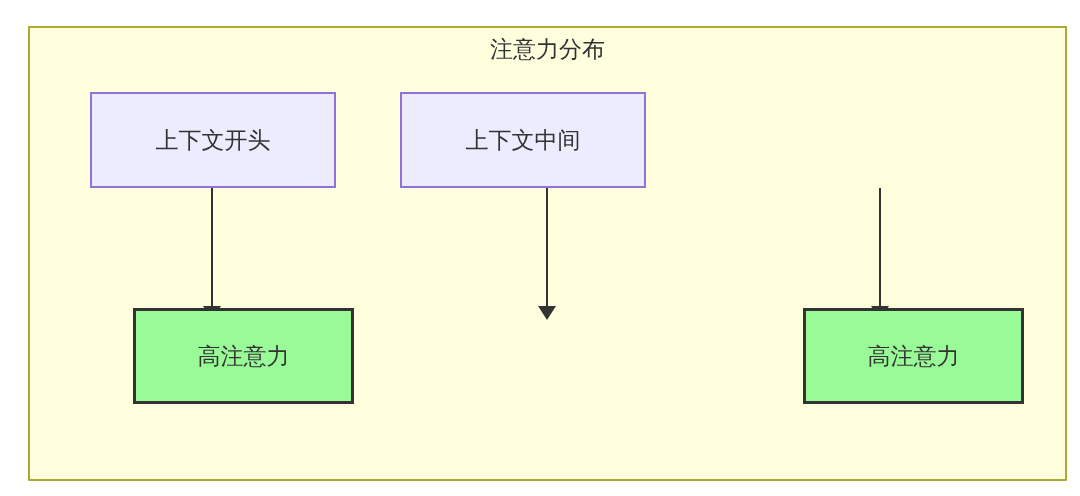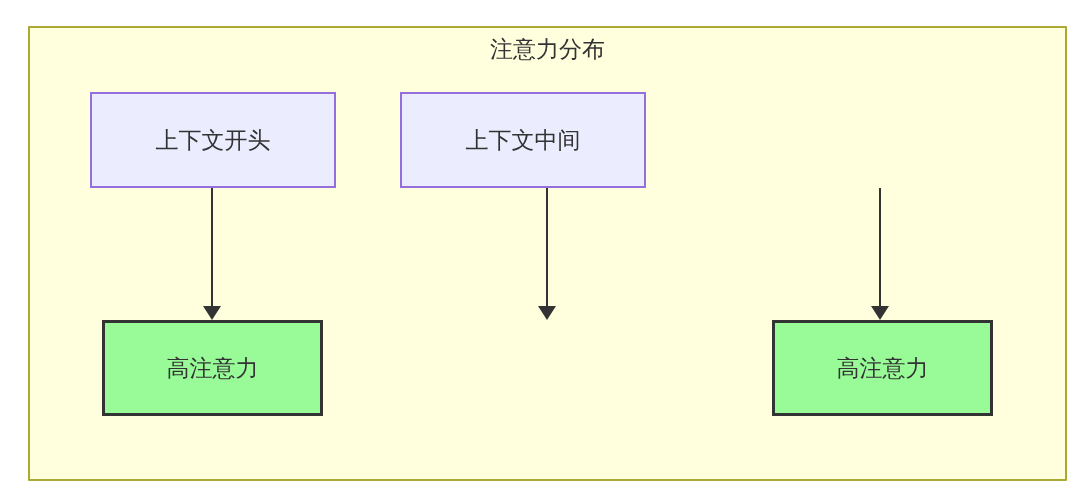--- a/index.html
+++ b/index.html
@@ -47,24 +47,25 @@
     text-align: center;
   }
   .node.source {
     top: 92px;
     width: 246px;
     height: 96px;
     background: #ececff;
     border: 2px solid #9370db;
   }
   .node.target {
-    top: 320px;
+    top: 308px;
     width: 221px;
     height: 96px;
     border: 3px solid #333333;
+    margin-left: 31px;
   }
   .node.high { background: #98fb98; }
   .node.low  { background: #ff9898; }
   .src-1 { left: 90px; }
   .src-2 { left: 400px; }
   .src-3 { left: 758px; }
   .tgt-1 { left: 102px; }
   .tgt-2 { left: 437px; }
   .tgt-3 { left: 772px; }
   .arrow-line {

